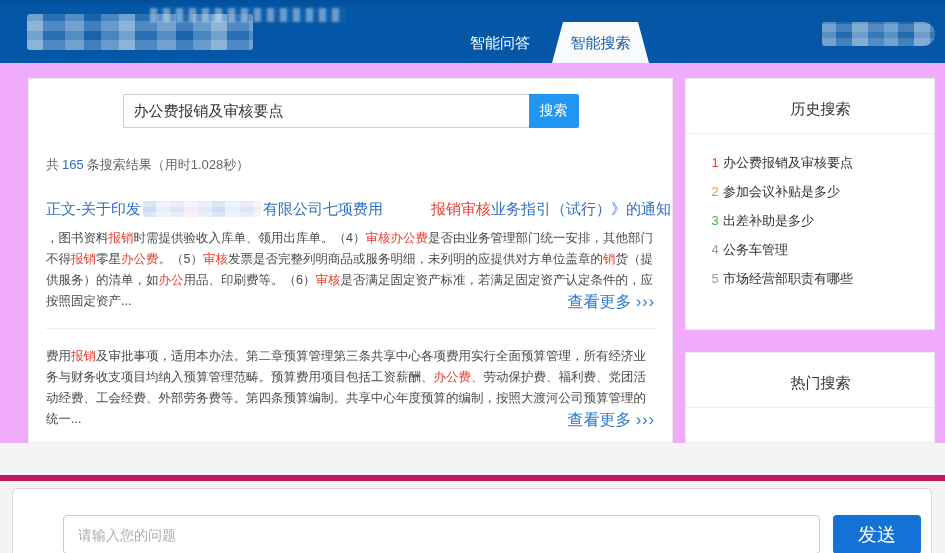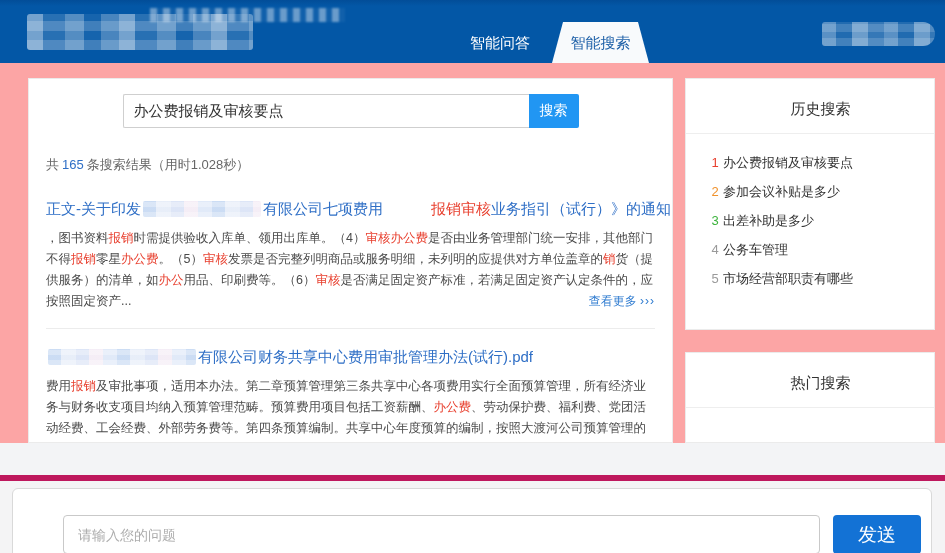--- a/index.html
+++ b/index.html
@@ -24,21 +24,21 @@
       repeating-linear-gradient(0deg, rgba(255,255,255,.15) 0 8px, rgba(255,255,255,0) 8px 14px),
       repeating-linear-gradient(90deg, rgba(255,255,255,.35) 0 14px, rgba(255,255,255,.12) 14px 30px,
         rgba(255,255,255,.42) 30px 46px, rgba(255,255,255,.2) 46px 62px);
   }
   .tab { position:absolute; top:22px; height:41px; line-height:41px; font-size:15px; text-align:center; cursor:pointer; }
   .tab-qa { left:455px; width:90px; color:#ffffff; }
   .tab-search { left:552px; width:97px; background:#f8fafc; color:#1c5fa7;
     clip-path:polygon(11px 0, 86px 0, 97px 41px, 0 41px); }
 
   
-  .content { position:absolute; top:63px; left:0; width:945px; height:380px; background:#fca5a5; }
+  .content { position:absolute; top:63px; left:0; width:945px; height:380px; background:#f0abfc; }
   .main-card { position:absolute; left:28px; top:15px; width:645px; height:365px;
     background:#fff; border:1px solid #ebebeb; padding:15px 17px 0 17px; overflow:hidden; }
 
   .search-row { display:flex; justify-content:center; margin:0 0 0 0; }
   .search-input { width:406px; height:34px; border:1px solid #cfcfcf; border-right:none; border-radius:2px 0 0 2px;
     padding:0 10px; font-size:15px; color:#333; outline:none; font-family:inherit; }
   .search-btn { width:50px; height:34px; background:#2196f3; color:#fff; border:none; border-radius:0 2px 2px 0;
     font-size:14px; cursor:pointer; font-family:inherit; }
 
   .count-line { margin-top:28px; font-size:13px; color:#666; }
@@ -51,21 +51,21 @@
   .result-title .hl { color:#e8402f;margin-left:48px; }
   .redacted-chip { display:inline-block; height:16px; vertical-align:-3px; border-radius:2px; margin:0 2px;
     background-image:
       repeating-linear-gradient(0deg, rgba(255,255,255,.3) 0 5px, rgba(240,244,252,0) 5px 10px),
       repeating-linear-gradient(90deg, rgba(176,202,238,.65) 0 13px, rgba(222,231,246,.7) 13px 28px,
         rgba(193,208,240,.55) 28px 41px, rgba(238,226,240,.6) 41px 55px, rgba(205,220,244,.6) 55px 69px);
   }
   .result-body { font-size:12.5px; color:#4a4a4a; line-height:21px; position:relative; }
   .result-body .hl { color:#e8402f; }
   .more-link { position:absolute; right:0; bottom:0; background:#fff; padding-left:10px;
-    color:#2e7bd0; font-size:12px; cursor:pointer; }
+    color:#2e7bd0; font-size:16px; cursor:pointer; }
   .more-link .arrows { letter-spacing:1px; font-style:normal; }
 
   
   .side-card { position:absolute; left:685px; width:250px; background:#fff; border:1px solid #ebebeb; overflow:hidden;text-align:center; }
   .history-card { top:15px; height:252px; }
   .hot-card { top:289px; height:91px; }
   .side-title { font-size:15px; color:#333; padding:21px 0 14px 21px; }
   .side-divider { height:1px; background:#eee; }
   .side-card ul { list-style:none; padding:14px 18px 0 21px; }
   .side-card li { display:flex; align-items:center; line-height:29px; font-size:13px; color:#333; cursor:pointer; }
@@ -104,21 +104,20 @@
       </div>
       <div class="count-line">
         <span>共</span><span class="count-num">165</span><span>条搜索结果（用时1.028秒）</span>
       </div>
       <div id="results">
           <div class="result">
             <div class="result-title"><span>正文-关于印发</span><span class="redacted-chip" style="width: 118px;"></span><span>有限公司七项费用</span><span class="hl">报销审核</span><span>业务指引（试行）》的通知.pdf</span></div>
             <div class="result-body"><span>，图书资料</span><span class="hl">报销</span><span>时需提供验收入库单、领用出库单。（4）</span><span class="hl">审核办公费</span><span>是否由业务管理部门统一安排，其他部门不得</span><span class="hl">报销</span><span>零星</span><span class="hl">办公费</span><span>。（5）</span><span class="hl">审核</span><span>发票是否完整列明商品或服务明细，未列明的应提供对方单位盖章的</span><span class="hl">销</span><span>货（提供服务）的清单，如</span><span class="hl">办公</span><span>用品、印刷费等。（6）</span><span class="hl">审核</span><span>是否满足固定资产标准，若满足固定资产认定条件的，应按照固定资产...</span><span class="more-link">查看更多 <i class="arrows">›››</i></span></div>
           </div>
           <div class="result">
-            <div class="result-title"><span class="redacted-chip" style="width: 148px;"></span><span>有限公司财务共享中心费用审批管理办法(试行).pdf</span></div>
             <div class="result-body"><span>费用</span><span class="hl">报销</span><span>及审批事项，适用本办法。第二章预算管理第三条共享中心各项费用实行全面预算管理，所有经济业务与财务收支项目均纳入预算管理范畴。预算费用项目包括工资薪酬、</span><span class="hl">办公费</span><span>、劳动保护费、福利费、党团活动经费、工会经费、外部劳务费等。第四条预算编制。共享中心年度预算的编制，按照大渡河公司预算管理的统一...</span><span class="more-link">查看更多 <i class="arrows">›››</i></span></div>
           </div>
         </div>
     </div>
 
     <div class="side-card history-card">
       <div class="side-title">历史搜索</div>
       <div class="side-divider"></div>
       <ul id="history-list">
           <li>

